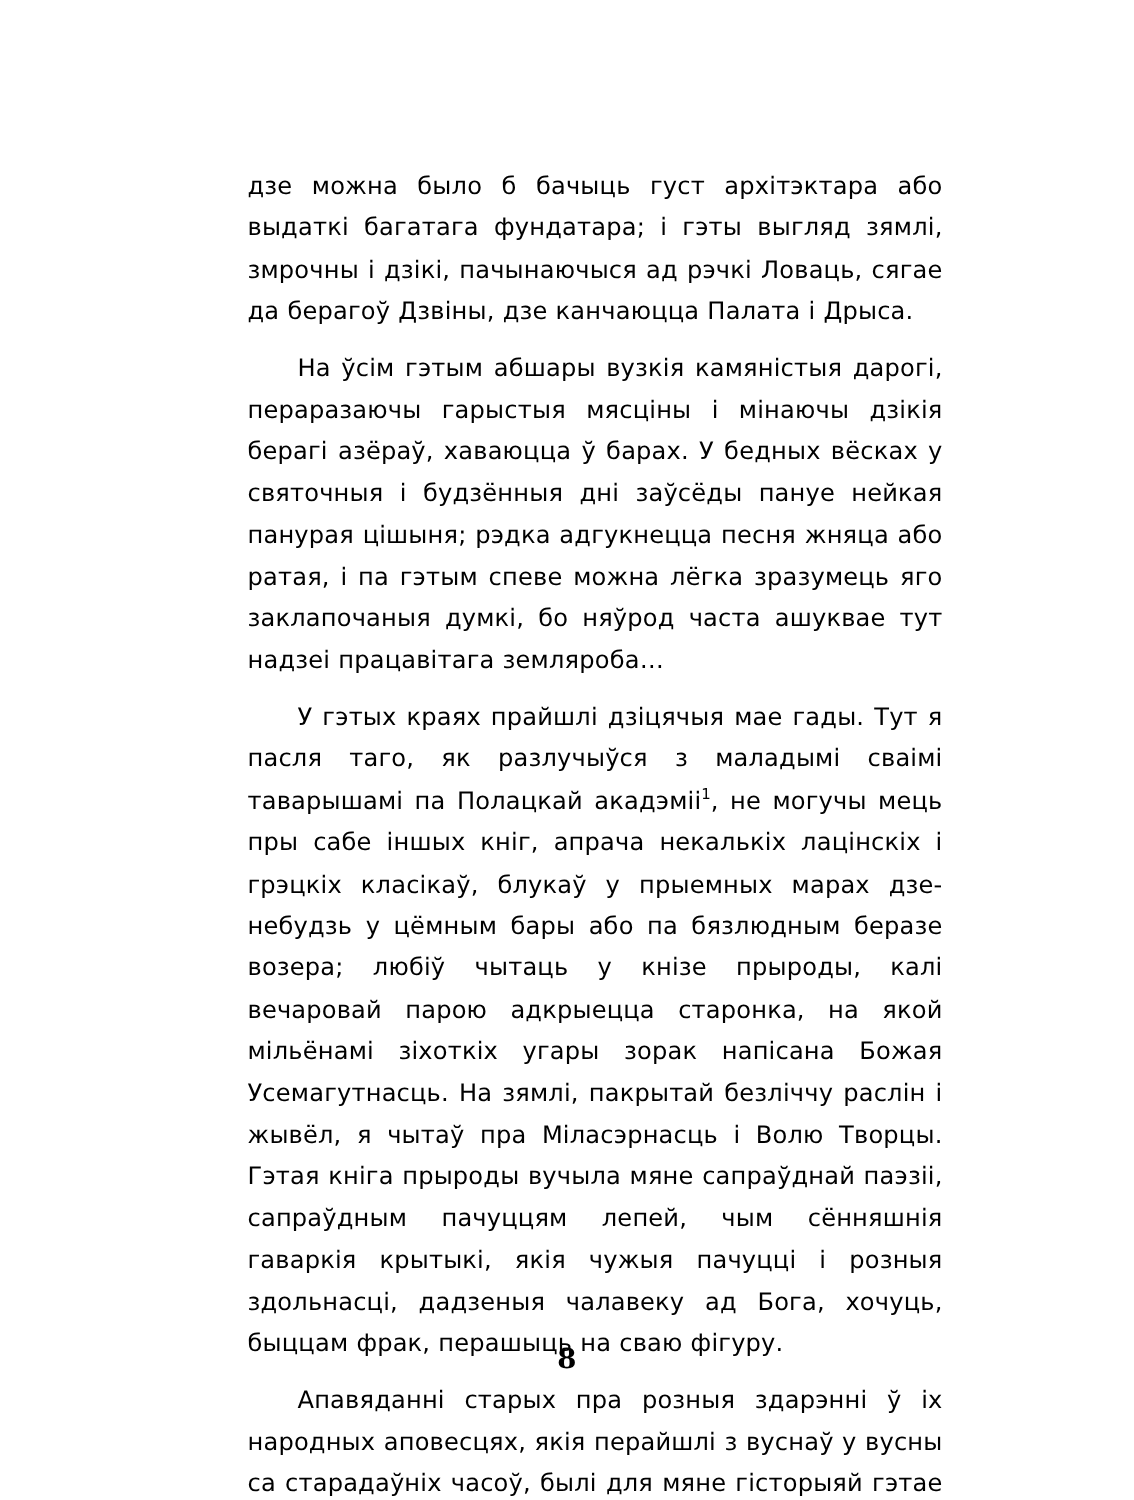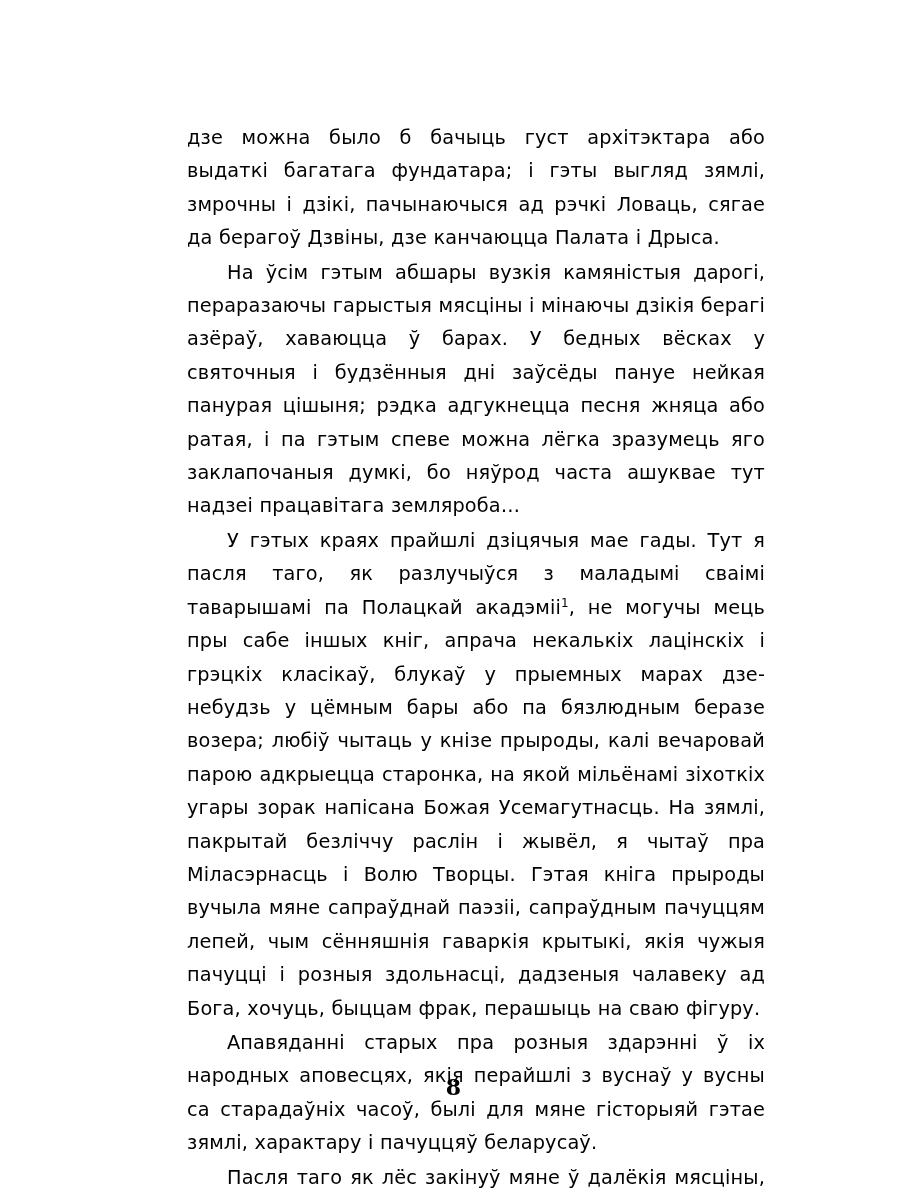--- a/index.html
+++ b/index.html
@@ -25,21 +25,21 @@
   }
 
   .text-block {
     position: absolute;
     left: 186px;
     top: 120px;
     width: 580px;
   }
 
   .para {
-    margin: 1px;
+    margin: 12px;
     text-align: justify;
     text-align-last: left;
     text-indent: 40px;
     font-size: 19.3px;
     line-height: 33.4px;
     letter-spacing: 0.15px;
     word-spacing: 0.2px;
     font-weight: 400;
     -webkit-font-smoothing: antialiased;
     hyphens: manual;

